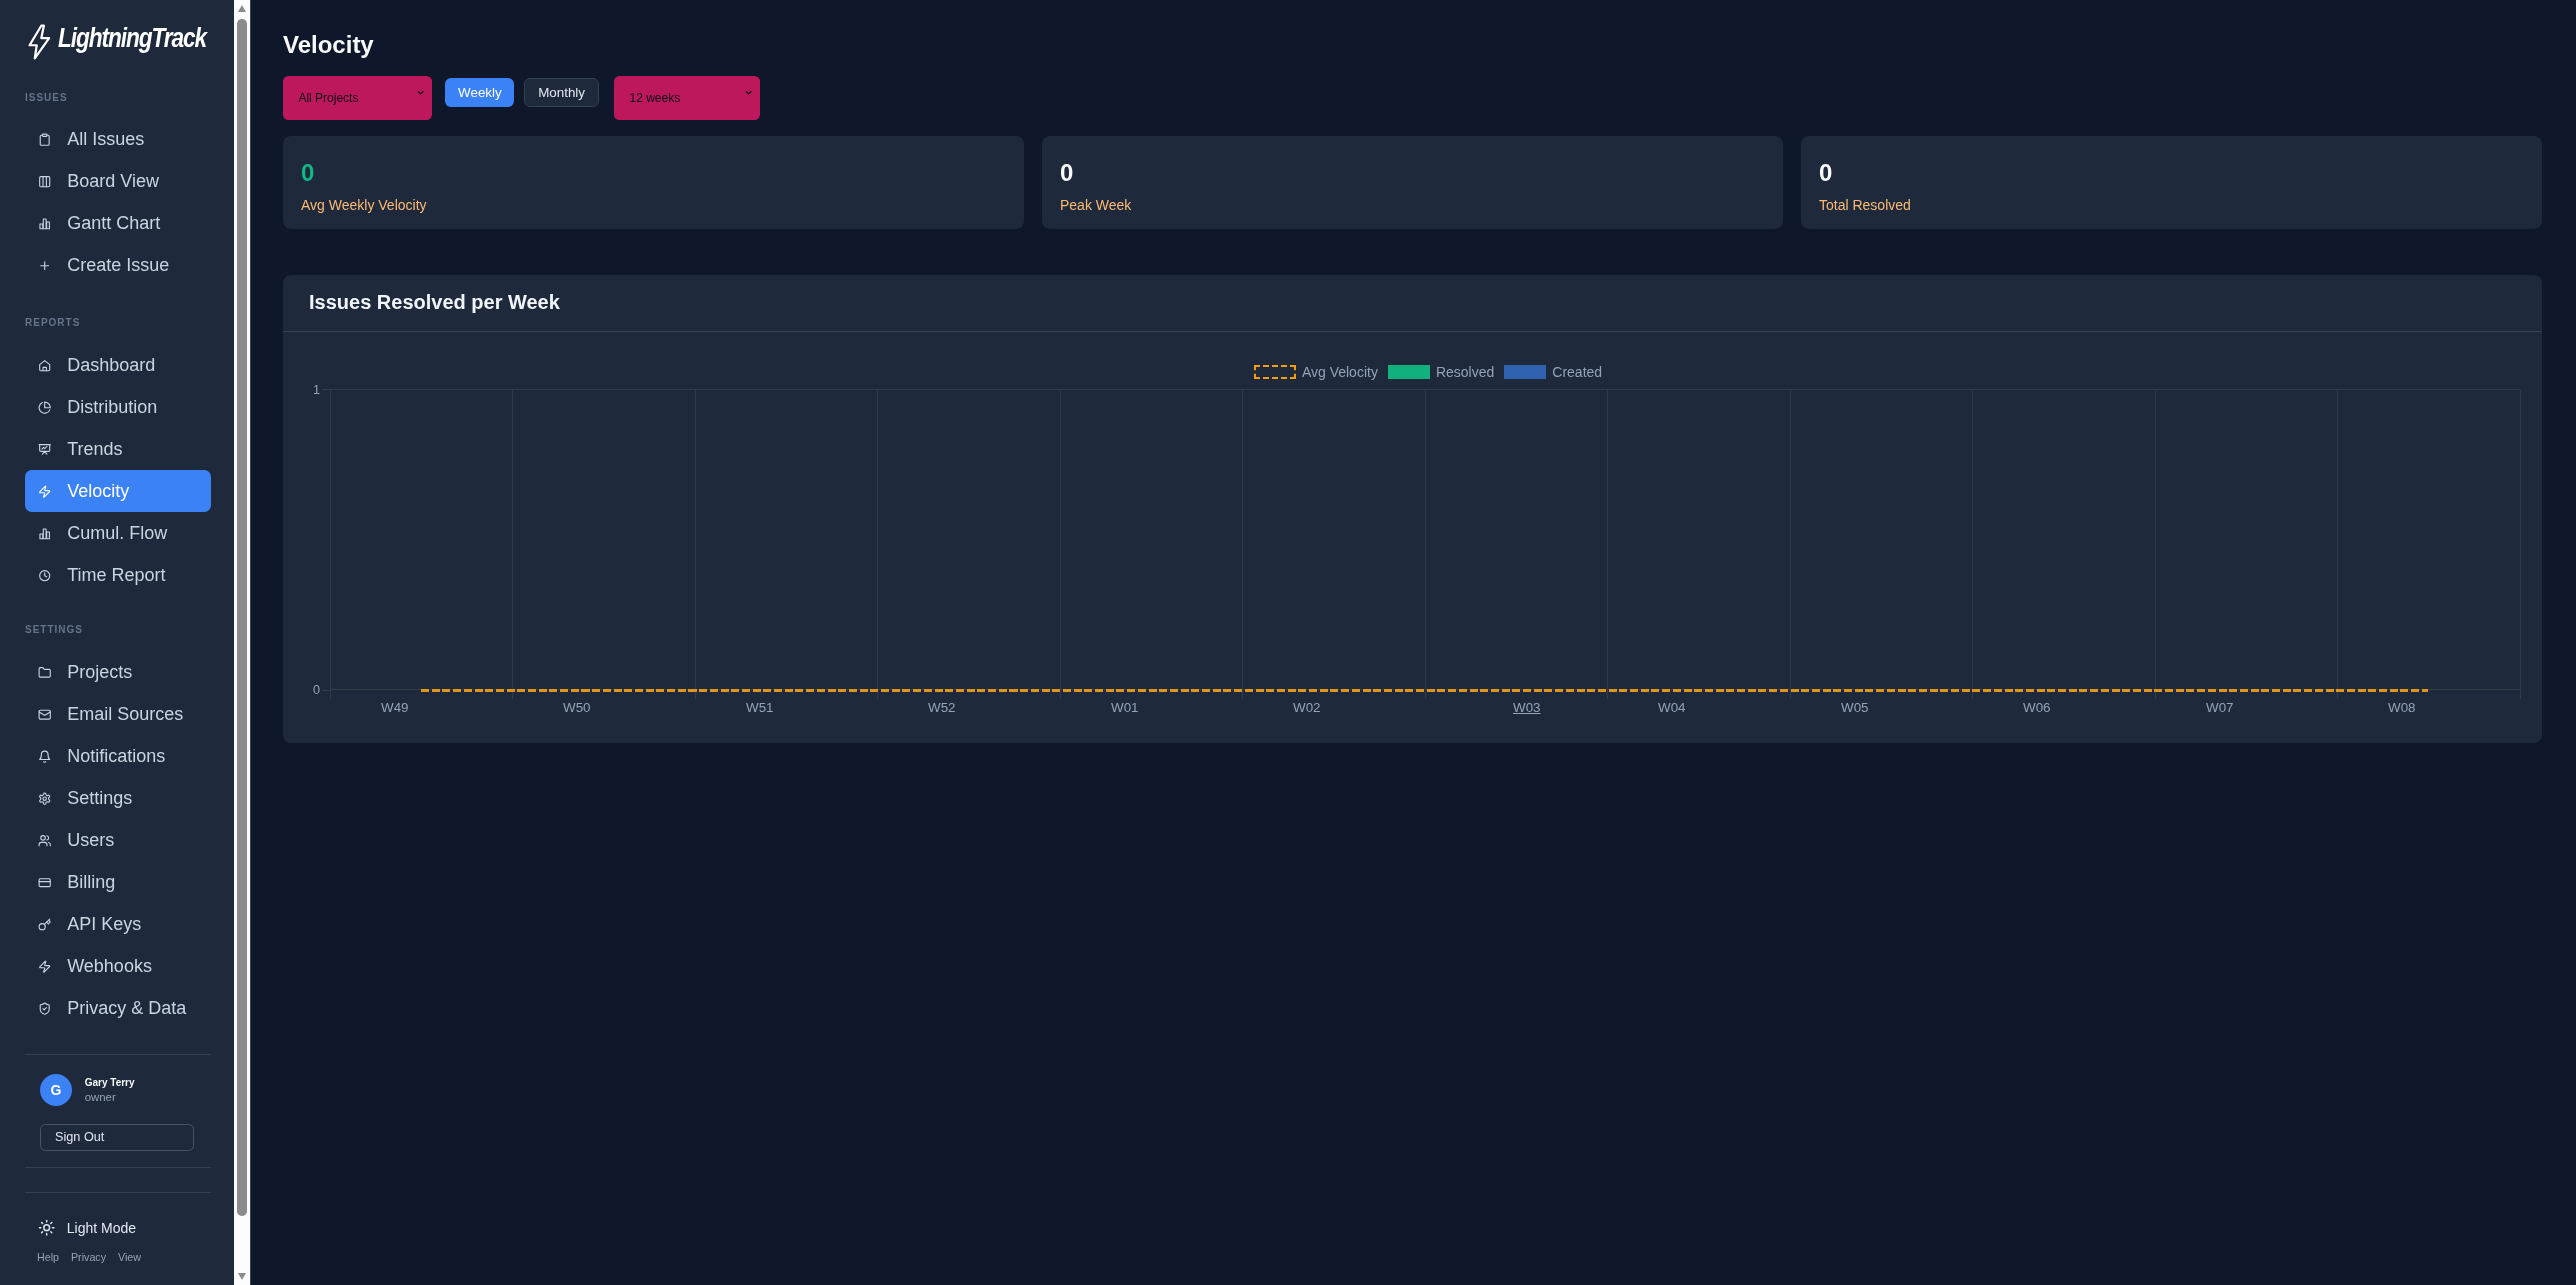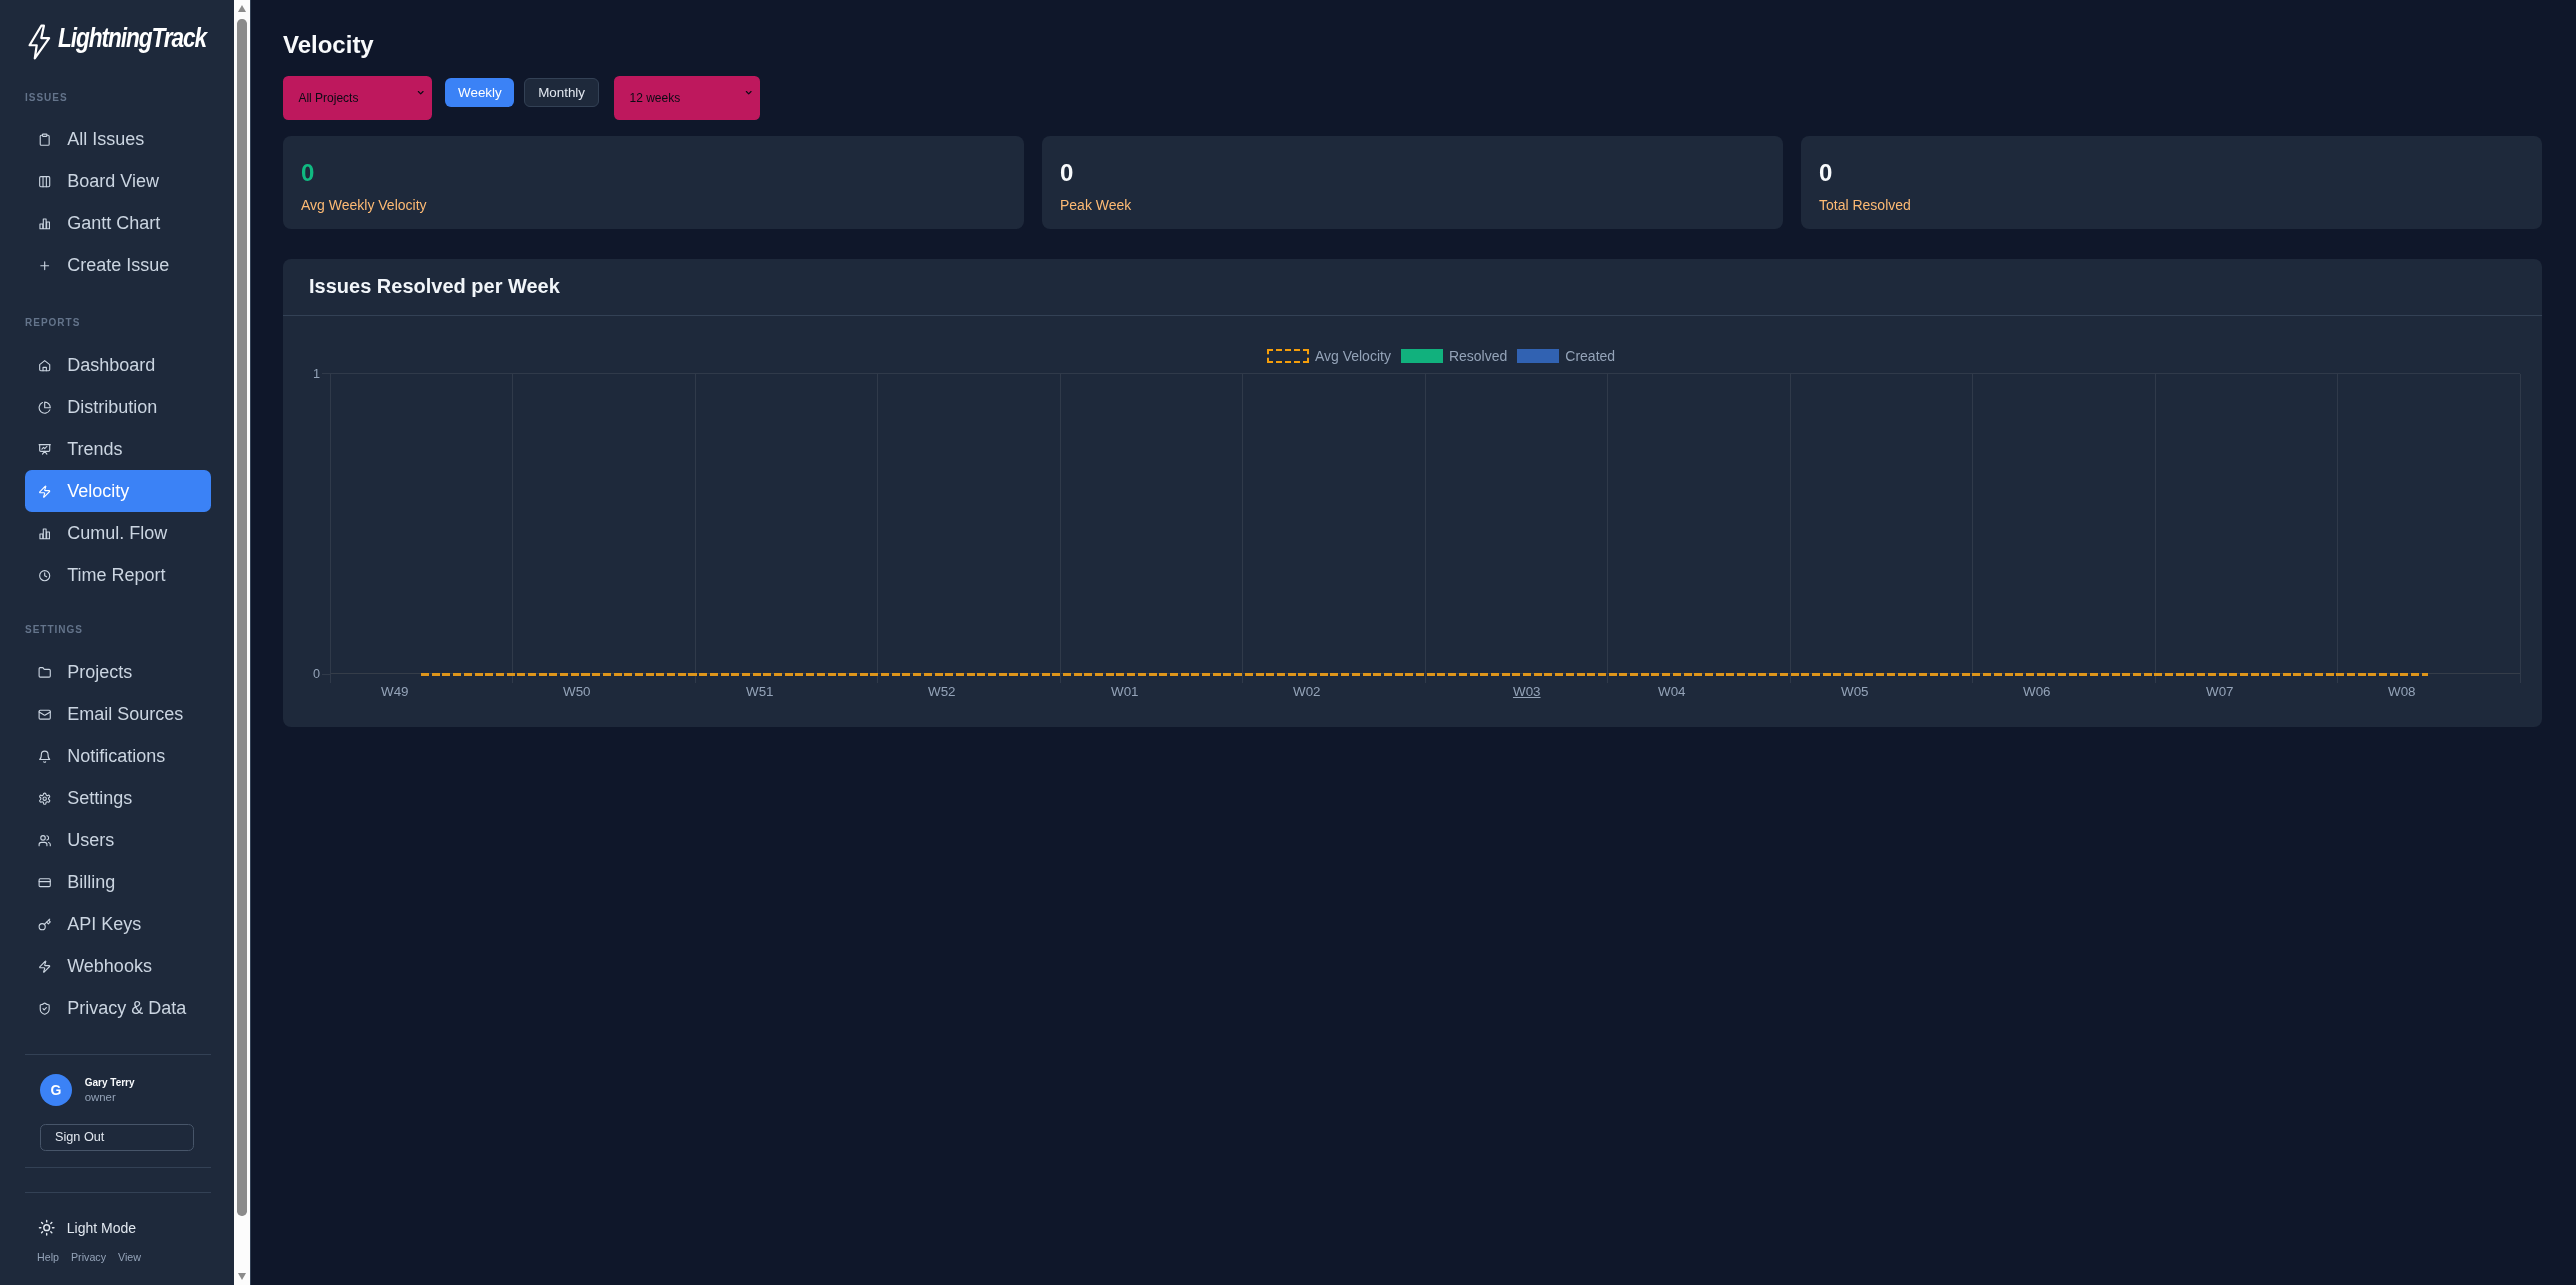--- a/index.html
+++ b/index.html
@@ -52,24 +52,24 @@
   .sel-project { margin-right:13.4px; }
   .toggle-btn { height:29.5px; border-radius:6px; font-size:13.4px; font-family:inherit; border:none; padding:0 12.7px; }
   .toggle-btn.on { background:#3b82f6; color:#ffffff; margin-right:10px; }
   .toggle-btn.off { background:#1e293b; color:#e2e8f0; border:0.7px solid #334155; margin-right:15.4px; }
 
   .stats { margin-top:27.5px; display:grid; grid-template-columns:repeat(3,1fr); gap:18px; }
   .stat-card { background:#1e293b; border-radius:8px; height:93px; padding:24px 18px 0; }
   .stat-value { font-size:24px; font-weight:700; line-height:25.5px; }
   .stat-label { font-size:14px; color:#fdba74; margin-top:11.4px; }
 
-  .chart-card { margin-top:30px; background:#1e293b; border-radius:8px; height:468px; position:relative; }
+  .chart-card { margin-top:46px; background:#1e293b; border-radius:8px; height:468px; position:relative; }
   .chart-header { height:57px; border-bottom:0.7px solid #334155; display:flex; align-items:center; padding:0 26px; }
   .chart-title { font-size:20px; font-weight:700; color:#f1f5f9; }
-  .legend { position:absolute; left:63px; top:90px; width:2190px; height:14.8px; display:flex; justify-content:center; gap:10px; align-items:center; }
+  .legend { position:absolute; left:50px; top:90px; width:2190px; height:14.8px; display:flex; justify-content:center; gap:10px; align-items:center; }
   .legend-item { display:flex; align-items:center; gap:6px; }
   .legend-swatch { width:42px; height:14px; flex:none; }
   .legend-swatch.dashed { border:2.7px dashed #f59e0b; background:transparent; }
   .legend-label { font-size:14px; color:#94a3b8; white-space:nowrap; }
   .plot { position:absolute; left:47px; top:114px; width:2190px; height:301px; border-top:0.7px solid #303a4a; border-bottom:0.7px solid #353d49; }
   .vline { position:absolute; top:0; width:0.7px; height:309px; background:#303a4a; }
   .ytick-line { position:absolute; left:-8px; width:8px; height:0.7px; background:#303a4a; }
   .ylabel { position:absolute; left:-47px; width:37px; text-align:right; font-size:12.7px; color:#94a3b8; line-height:14.8px; }
   .xlabel { position:absolute; top:310px; width:81px; text-align:left; font-size:13.4px; color:#94a3b8; }
   .avg-line { position:absolute; top:299px; height:2.7px; background:repeating-linear-gradient(90deg,#dd951b 0 8px,transparent 8px 10.7px); }

